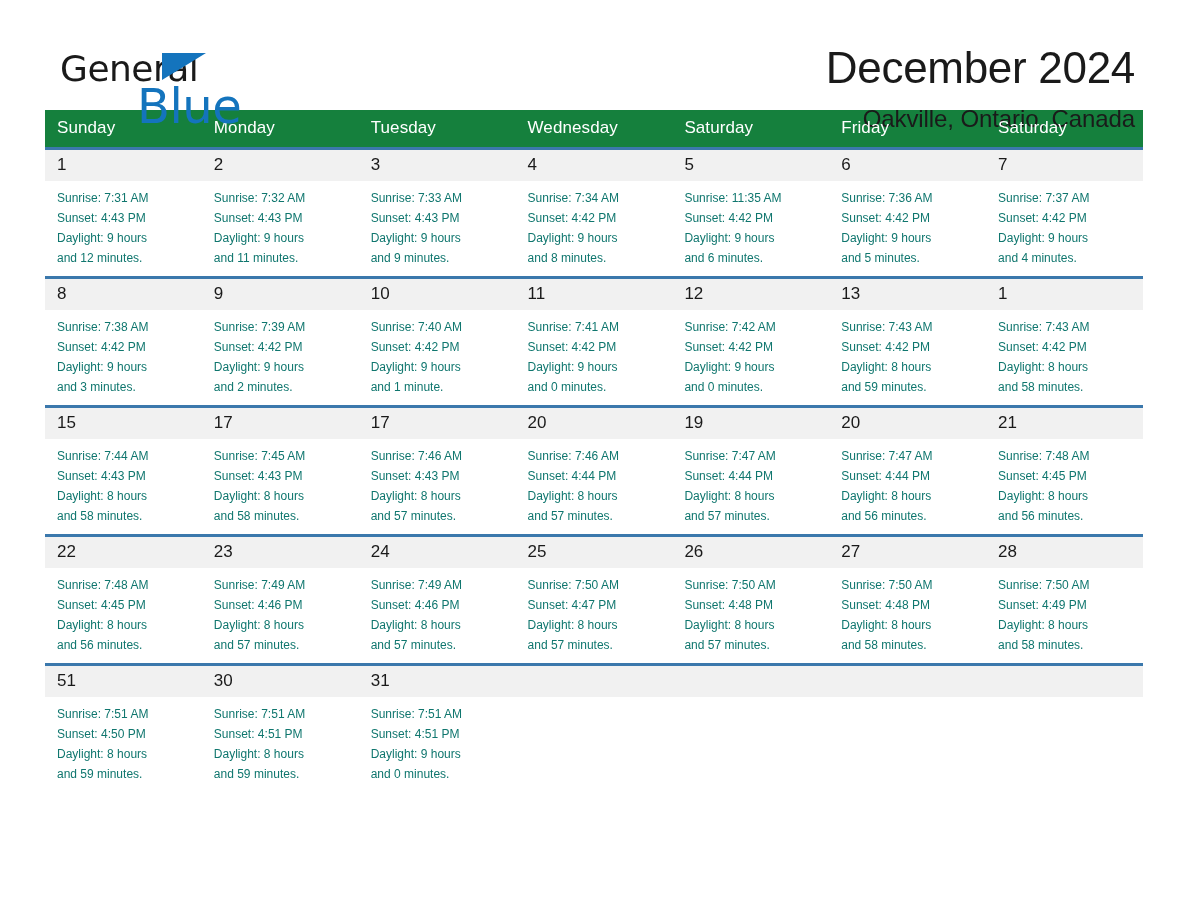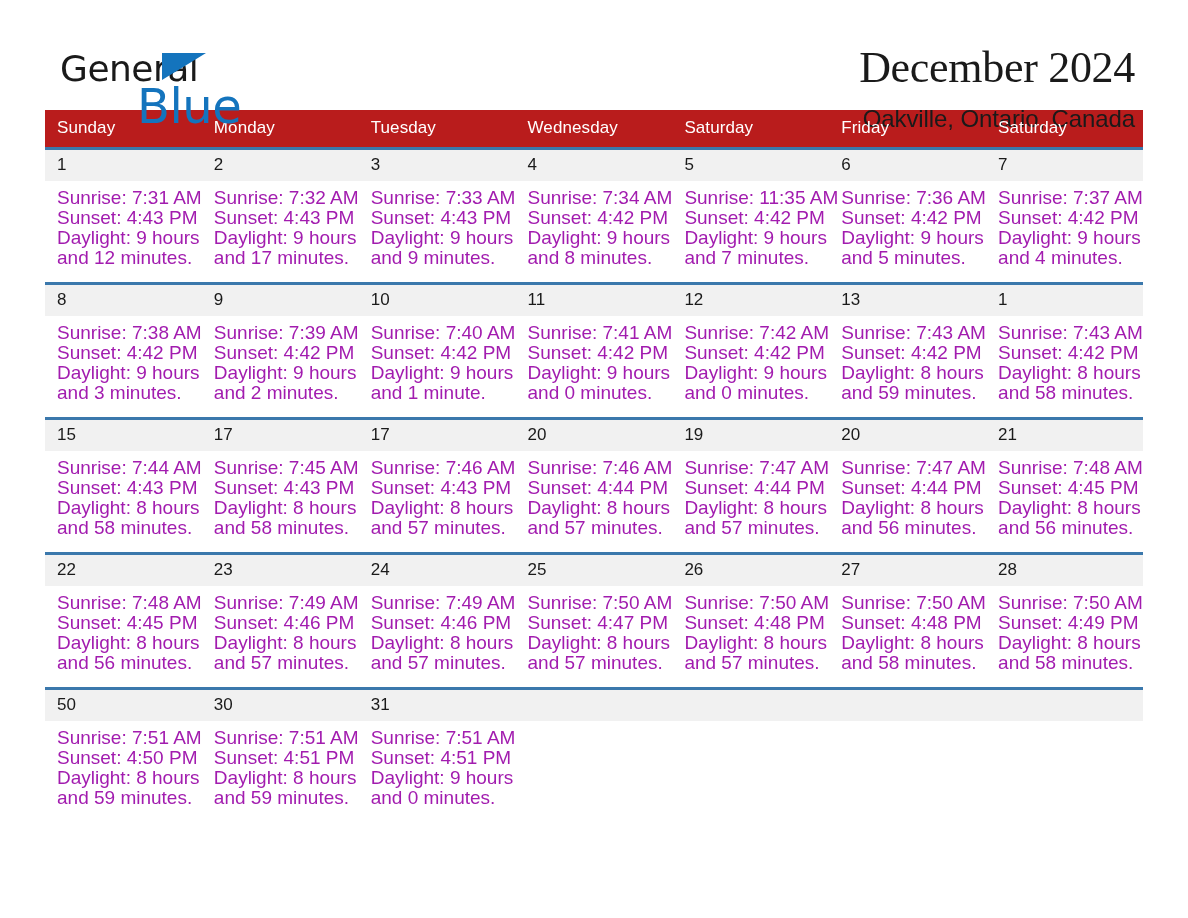--- a/index.html
+++ b/index.html
@@ -72,40 +72,40 @@
   .titles {
     text-align: right;
     padding-right: 8px;
   }
   .month-title {
     font-size: 44px;
     font-weight: 400;
     line-height: 52px;
     color: #1a1a1a;
     letter-spacing: -0.3px;
-    font-family: Liberation Serif, serif;
+    font-family: Liberation Sans, sans-serif;
   }
   .location {
     margin-top: 11px;
     font-size: 24px;
     font-weight: 400;
     line-height: 28px;
     color: #1a1a1a;
     letter-spacing: -0.1px;
     font-family: "Liberation Sans", sans-serif;
   }
 
   
   .calendar {
     width: 1098px;
     border-collapse: collapse;
     table-layout: fixed;
   }
   .calendar th {
-    background: #b91c1c;
+    background: #15803d;
     color: #ffffff;
     font-size: 17px;
     font-weight: 400;
     text-align: left;
     padding: 8px 0 9px 12px;
     height: 19px;
     letter-spacing: 0.1px;
   }
   .calendar td {
     vertical-align: top;
@@ -119,24 +119,24 @@
     font-size: 17px;
     line-height: 18px;
     color: #1a1a1a;
     padding: 6px 0 7px 12px;
     height: 18px;
   }
   .daynum.empty {
     color: transparent;
   }
   .details {
-    padding: 7px 6px 14px 12px;
-    font-size: 19px;
+    padding: 7px 6px 8px 12px;
+    font-size: 12px;
     line-height: 20px;
-    color: #a21caf;
+    color: #0f766e;
   }
   .details div {
     white-space: nowrap;
   }
   tr.week td.blank .details { visibility: hidden; }
 </style>
 </head>
 <body>
 
 <div class="page">
@@ -179,21 +179,21 @@
             <div>Daylight: 9 hours</div>
             <div>and 12 minutes.</div>
           </div>
         </td>
         <td>
           <div class="daynum">2</div>
           <div class="details">
             <div>Sunrise: 7:32 AM</div>
             <div>Sunset: 4:43 PM</div>
             <div>Daylight: 9 hours</div>
-            <div>and 17 minutes.</div>
+            <div>and 11 minutes.</div>
           </div>
         </td>
         <td>
           <div class="daynum">3</div>
           <div class="details">
             <div>Sunrise: 7:33 AM</div>
             <div>Sunset: 4:43 PM</div>
             <div>Daylight: 9 hours</div>
             <div>and 9 minutes.</div>
           </div>
@@ -206,21 +206,21 @@
             <div>Daylight: 9 hours</div>
             <div>and 8 minutes.</div>
           </div>
         </td>
         <td>
           <div class="daynum">5</div>
           <div class="details">
             <div>Sunrise: 11:35 AM</div>
             <div>Sunset: 4:42 PM</div>
             <div>Daylight: 9 hours</div>
-            <div>and 7 minutes.</div>
+            <div>and 6 minutes.</div>
           </div>
         </td>
         <td>
           <div class="daynum">6</div>
           <div class="details">
             <div>Sunrise: 7:36 AM</div>
             <div>Sunset: 4:42 PM</div>
             <div>Daylight: 9 hours</div>
             <div>and 5 minutes.</div>
           </div>
@@ -429,21 +429,21 @@
             <div>Sunrise: 7:50 AM</div>
             <div>Sunset: 4:49 PM</div>
             <div>Daylight: 8 hours</div>
             <div>and 58 minutes.</div>
           </div>
         </td>
       </tr>
 
       <tr class="week">
         <td>
-          <div class="daynum">50</div>
+          <div class="daynum">51</div>
           <div class="details">
             <div>Sunrise: 7:51 AM</div>
             <div>Sunset: 4:50 PM</div>
             <div>Daylight: 8 hours</div>
             <div>and 59 minutes.</div>
           </div>
         </td>
         <td>
           <div class="daynum">30</div>
           <div class="details">

